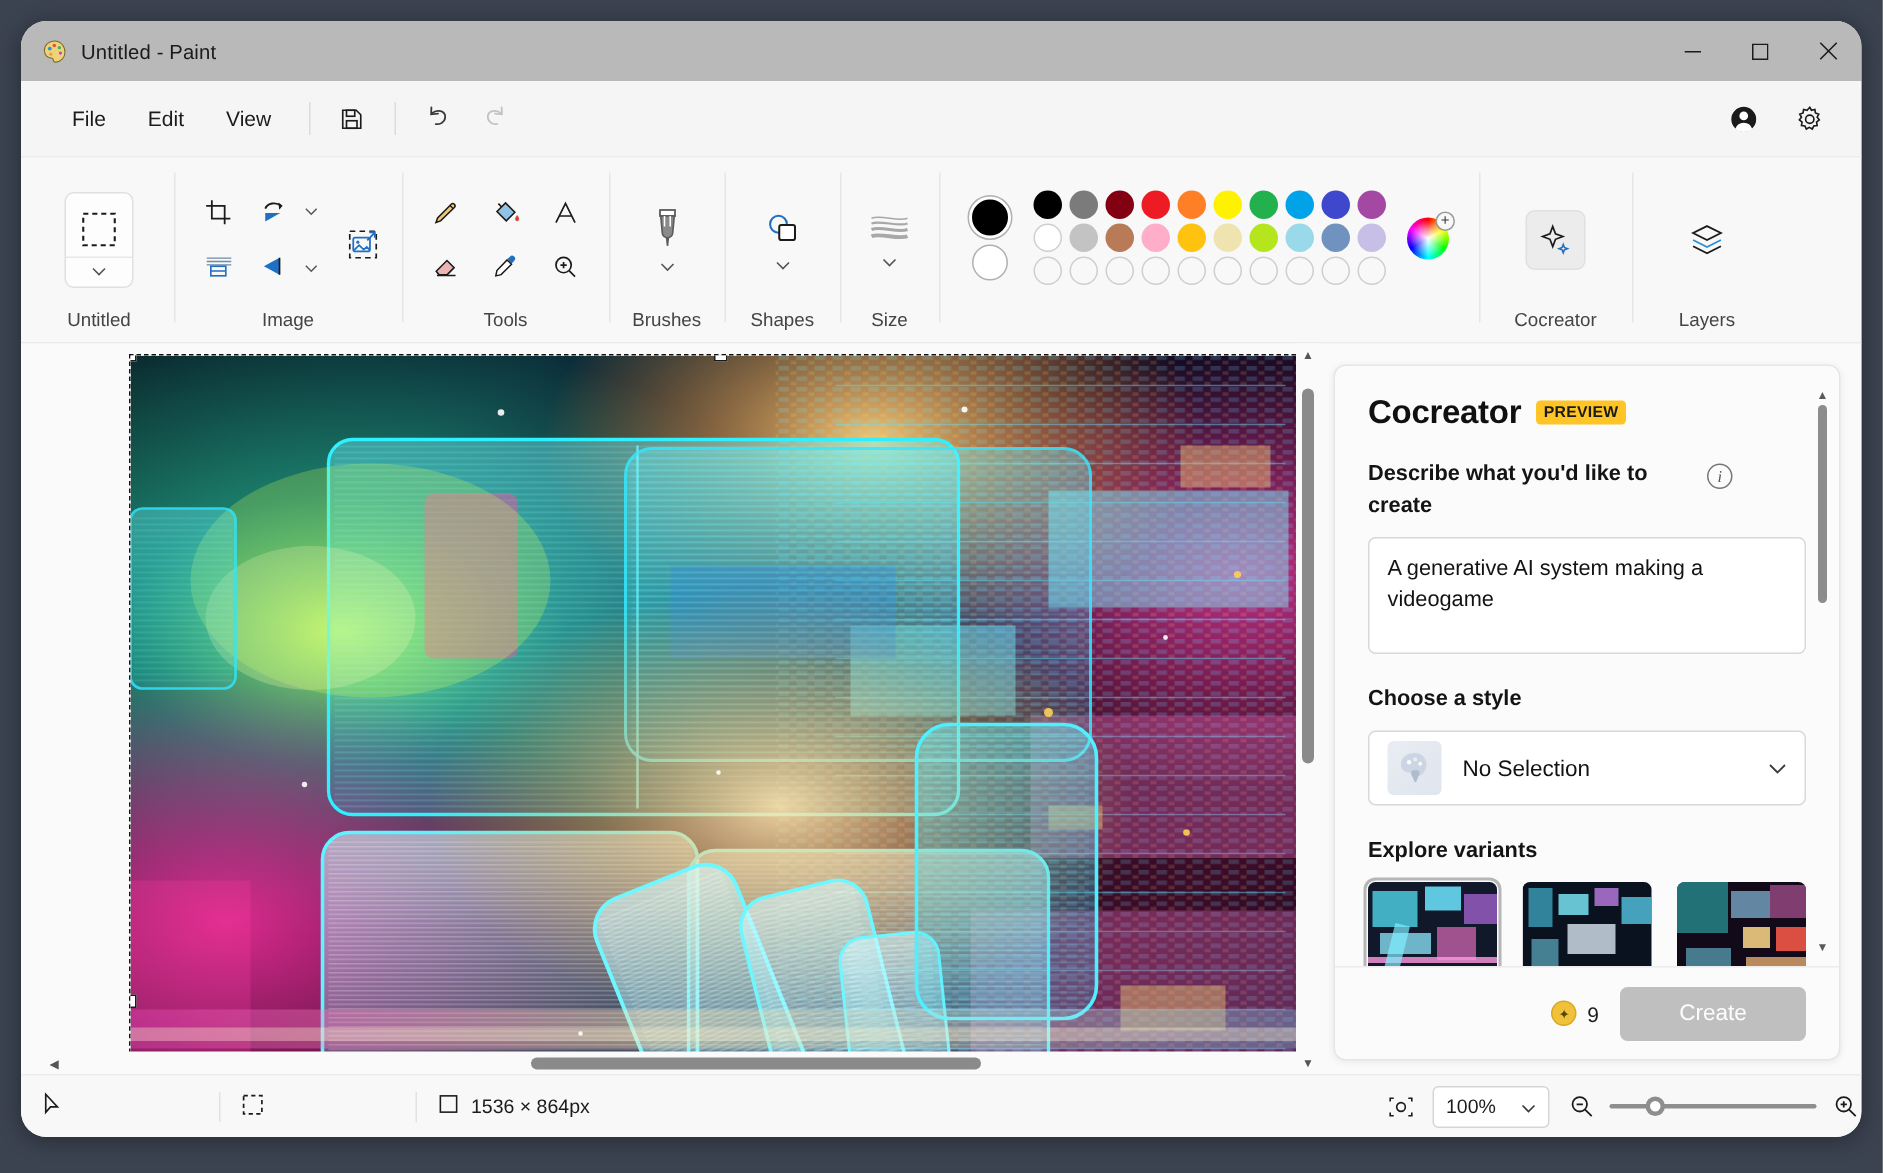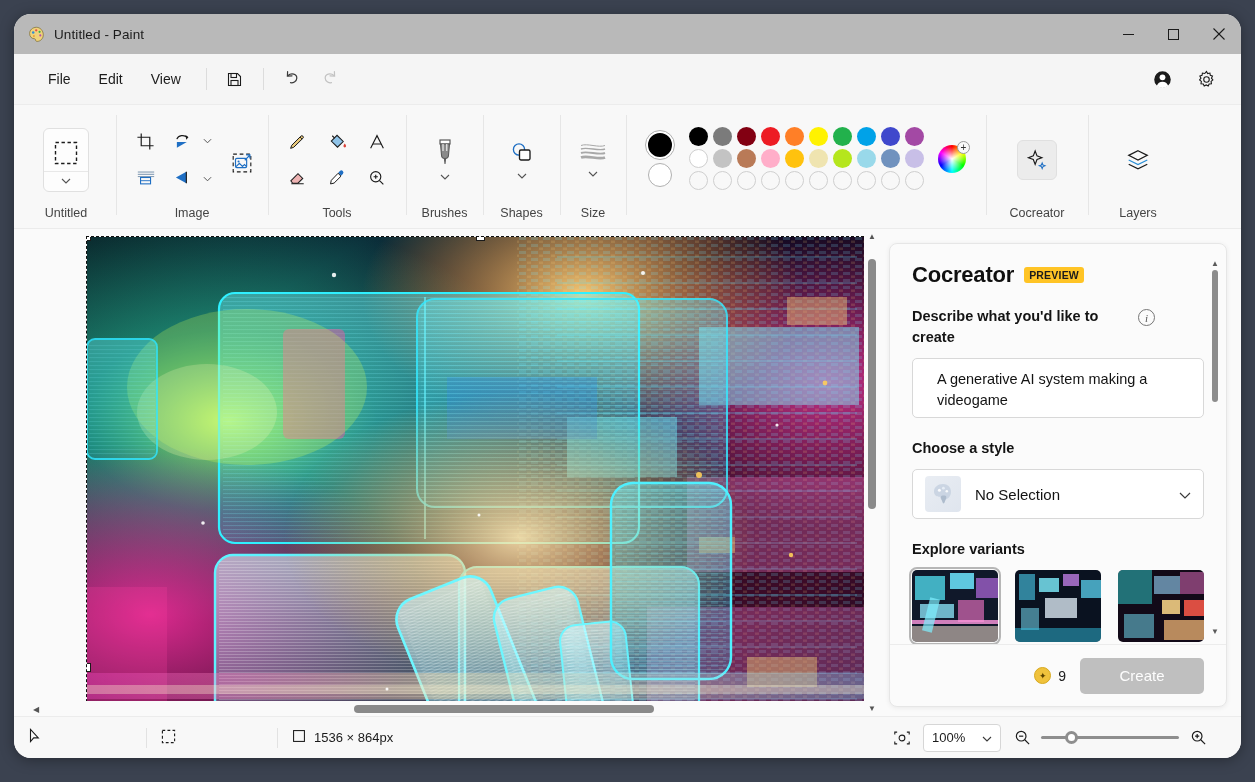--- a/index.html
+++ b/index.html
@@ -241,22 +241,22 @@
     border: 1px solid #767676; color: #555;
     font-size: 11px; font-style: italic;
     display: flex; align-items: center; justify-content: center;
     font-family: "Liberation Serif", serif;
     flex: none; margin-top: 3px;
   }
   #prompt-box {
     margin-top: 10px;
     border: 1px solid #d8d8d8; border-radius: 5px;
     background: #fff;
-    height: 60px;
-    padding: 10px 24px;
+    height: 78px;
+    padding: 10px 12px;
     font-size: 14.5px; color: #131313; line-height: 1.42;
   }
   #style-h { margin-top: 20px; }
   #style-select {
     margin-top: 10px;
     border: 1px solid #d8d8d8; border-radius: 5px;
     background: #fff;
     height: 50px;
     display: flex; align-items: center; gap: 14px;
     padding: 0 12px;
@@ -310,21 +310,21 @@
   
   #statusbar {
     position: absolute; left: 0; right: 0; bottom: 0; height: 42px;
     background: #f8f8f8;
     border-top: 1px solid #ececec;
     display: flex; align-items: center;
     font-size: 13px; color: #1b1b1b;
   }
   .sb-cell { display: flex; align-items: center; height: 42px; padding: 0 14px; gap: 8px; }
   .sb-sep { width: 1px; height: 20px; background: #e2e2e2; }
-  #sb-right { margin-left: auto; display: flex; align-items: center; gap: 10px; padding-right: 32px; }
+  #sb-right { margin-left: auto; display: flex; align-items: center; gap: 10px; padding-right: 0; }
   #zoom-select {
     border: 1px solid #d6d6d6; border-radius: 4px; background: #fff;
     height: 28px; width: 78px;
     display: flex; align-items: center; justify-content: space-between;
     padding: 0 8px; font-size: 13px;
   }
   #zoom-slider { display: flex; align-items: center; gap: 8px; }
   .zoom-ico { width: 22px; height: 22px; display:flex; align-items:center; justify-content:center; }
   #slider-track {
     width: 138px; height: 3px; background: #8e8e8e; border-radius: 2px;

